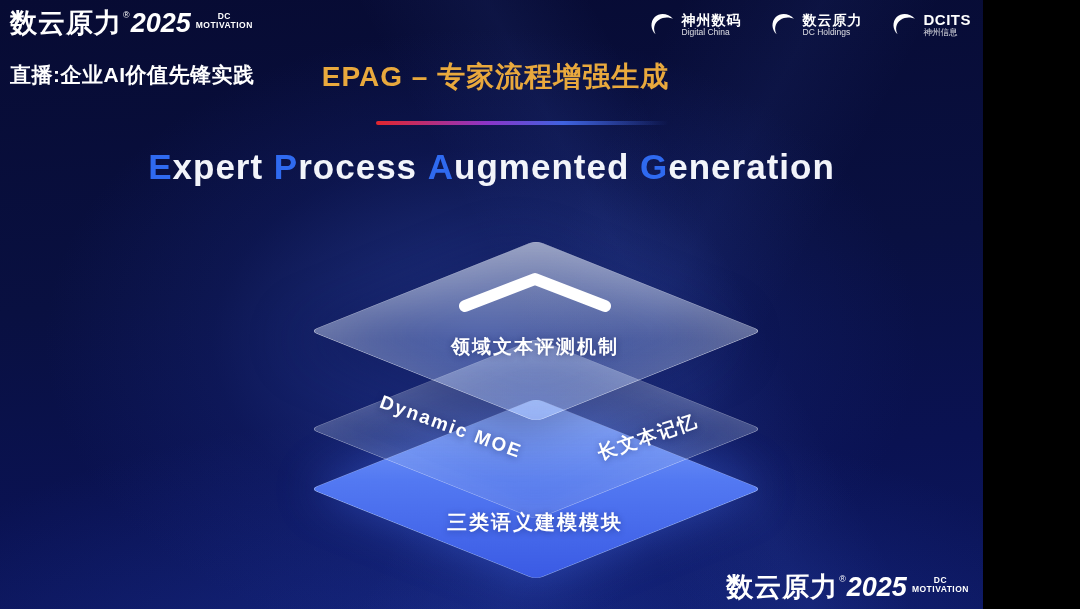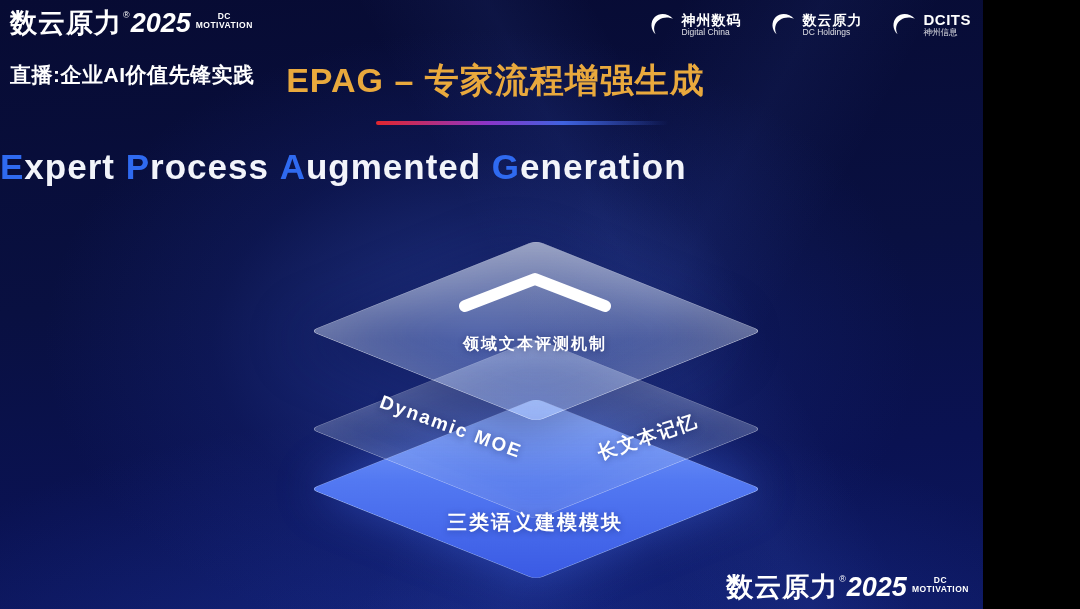--- a/index.html
+++ b/index.html
@@ -21,34 +21,34 @@
   .brand .reg{font-size:9px;margin:1px 1px 0 1px;}
   .brand .yr{font-size:27px;font-weight:900;font-style:italic;letter-spacing:0;}
   .brand .sub{display:flex;flex-direction:column;margin:2px 0 0 5px;align-items:center;}
   .brand .sub span{font-size:8.5px;font-weight:700;letter-spacing:.5px;}
   .brand-top{position:absolute;top:10px;left:10px;}
   .brand-bottom{position:absolute;bottom:8px;right:14px;}
 
   
   .live-label{position:absolute;top:61px;left:10px;font-size:21px;font-weight:800;letter-spacing:.5px;}
   .slide-title{position:absolute;top:58px;left:8px;right:0;margin:0;text-align:center;
-    font-size:34px;font-weight:800;color:#e9a93d;letter-spacing:1px;}
+    font-size:28px;font-weight:800;color:#e9a93d;letter-spacing:1px;}
   .divider{position:absolute;top:121px;left:376px;width:292px;height:4px;border-radius:3px;
     background:linear-gradient(90deg,#e0262e 0%,#8b35c8 38%,#3f63e0 64%,rgba(40,80,200,0) 100%);}
 
   .partners{position:absolute;top:11px;right:12px;display:flex;gap:28px;align-items:flex-start;}
   .partner{display:flex;align-items:flex-end;gap:6px;}
   .partner .txt{display:flex;flex-direction:column;line-height:1.15;}
   .partner .nm{font-size:14px;font-weight:800;letter-spacing:1px;}
   .partner .nm.latin{font-size:15px;letter-spacing:.5px;}
   .partner .sb{font-size:8.5px;opacity:.85;}
   .swoosh{width:27px;height:27px;flex:0 0 auto;}
 
   
-  .en-title{position:absolute;top:147px;left:0;right:0;margin:0;
+  .en-title{position:absolute;top:147px;left:0;right:0;margin:0;text-align:center;
     font-size:35px;font-weight:600;letter-spacing:1px;color:#f2f4fa;}
   .en-title .hl{color:#2f6af0;font-weight:700;}
 
   
   .diamond{position:absolute;left:376px;width:318px;height:318px;border-radius:10px;
     transform:scaleY(0.4) rotate(45deg);}
   .layer-bottom{top:329px;z-index:1;
     background:linear-gradient(135deg,#84a6f9 0%,#5379f2 45%,#3a5ae4 100%);
     border:1.5px solid rgba(190,210,255,.65);
     box-shadow:0 0 60px rgba(70,110,240,.45);}
@@ -57,21 +57,21 @@
     border:1.5px solid rgba(255,255,255,.45);
     box-shadow:inset 0 0 40px rgba(255,255,255,.12);}
   .layer-top{top:171px;z-index:3;
     background:linear-gradient(135deg,rgba(240,246,255,.55) 0%,rgba(185,205,245,.30) 55%,rgba(150,175,230,.22) 100%);
     border:1.5px solid rgba(255,255,255,.6);
     box-shadow:inset 0 0 60px rgba(255,255,255,.22), 0 30px 70px rgba(10,20,80,.45);}
 
   .chevron{position:absolute;left:455px;top:270px;z-index:4;}
   .layer-label{position:absolute;z-index:5;font-weight:800;color:#fff;text-align:center;
     text-shadow:0 1px 6px rgba(10,20,80,.45);}
-  .label-top{left:395px;top:334px;width:280px;font-size:16px;letter-spacing:2px;}
+  .label-top{left:395px;top:334px;width:280px;font-size:19px;letter-spacing:2px;}
   .label-mid-left{left:356px;top:416px;width:190px;font-size:19px;letter-spacing:2px;
     transform:rotate(20deg);font-weight:700;}
   .label-mid-right{left:568px;top:424px;width:160px;font-size:19px;letter-spacing:2px;
     transform:rotate(-19deg);font-weight:700;}
   .label-bottom{left:405px;top:509px;width:260px;font-size:20px;letter-spacing:2px;}
 </style>
 </head>
 <body>
 
 <div class="slide">

